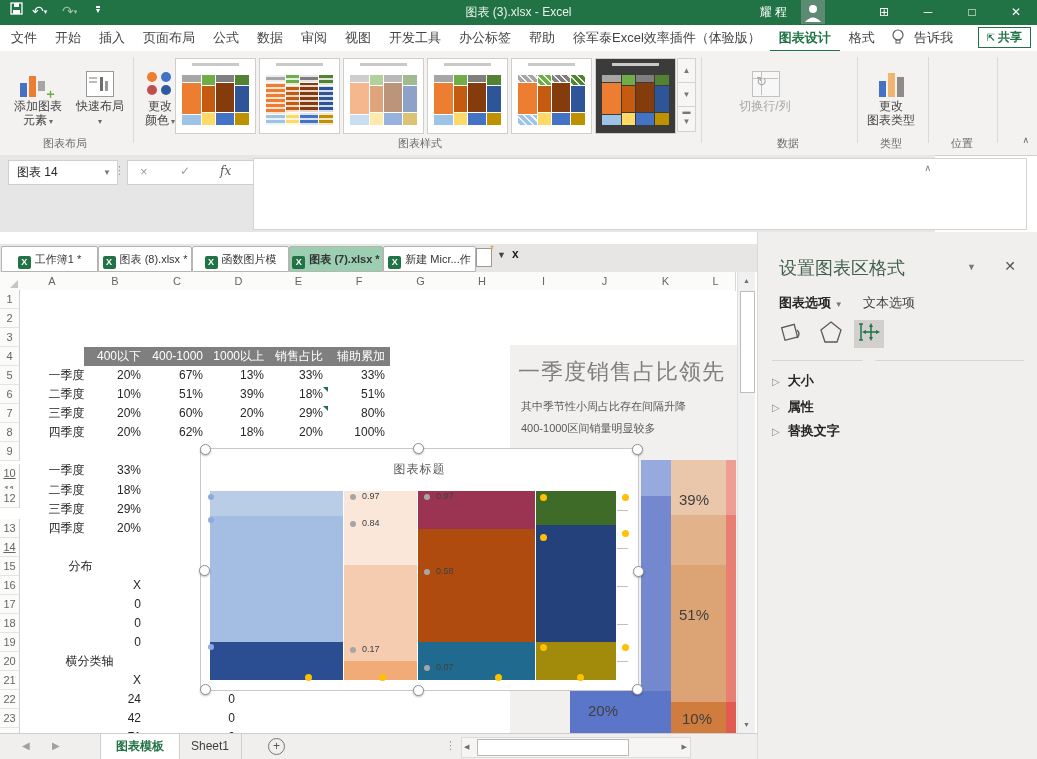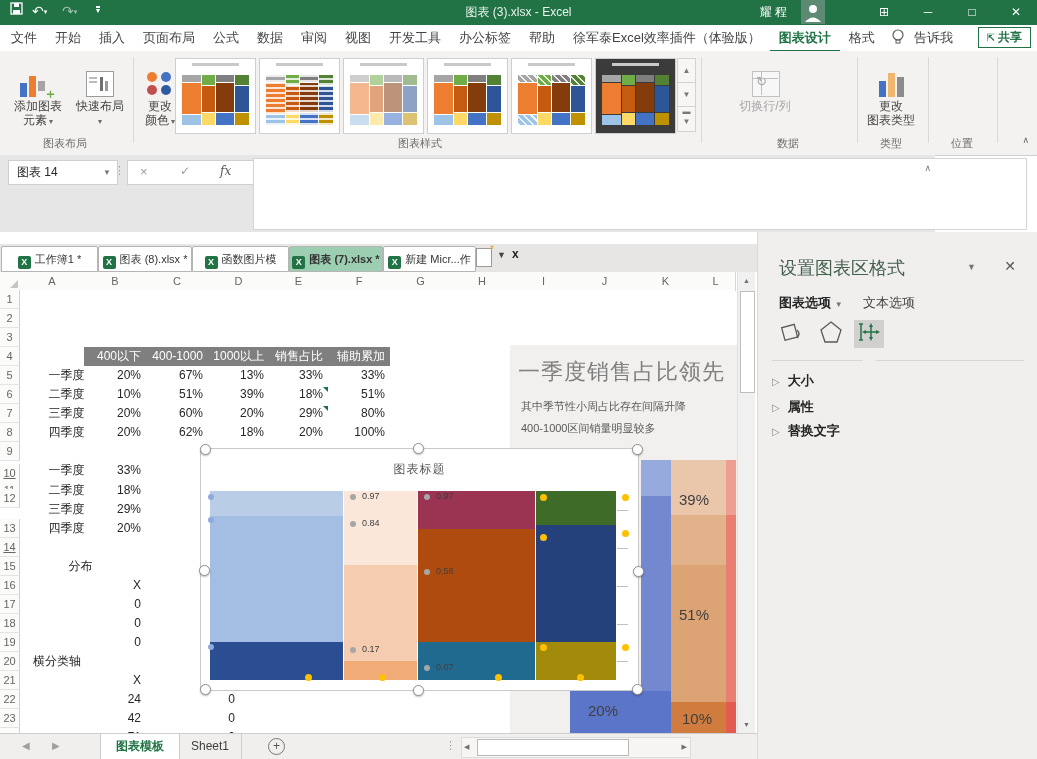--- a/index.html
+++ b/index.html
@@ -437,21 +437,21 @@
         <div class="cell" style="position: absolute; left: 64px; top: 228.6px; width: 57px; height: 19px; text-align: right;">20%</div>
         <div class="cell" style="position: absolute; left: 0px; top: 266.7px; width: 121px; height: 19px; text-align: center;">分布</div>
         <div class="cell" style="position: absolute; left: 64px; top: 285.75px; width: 57px; height: 19px; text-align: right;">X</div>
         <div class="cell" style="position: absolute; left: 126px; top: 285.75px; width: 89px; height: 19px; text-align: right;">Y</div>
         <div class="cell" style="position: absolute; left: 64px; top: 304.8px; width: 57px; height: 19px; text-align: right;">0</div>
         <div class="cell" style="position: absolute; left: 126px; top: 304.8px; width: 89px; height: 19px; text-align: right;">0.17</div>
         <div class="cell" style="position: absolute; left: 64px; top: 323.85px; width: 57px; height: 19px; text-align: right;">0</div>
         <div class="cell" style="position: absolute; left: 126px; top: 323.85px; width: 89px; height: 19px; text-align: right;">0.84</div>
         <div class="cell" style="position: absolute; left: 64px; top: 342.9px; width: 57px; height: 19px; text-align: right;">0</div>
         <div class="cell" style="position: absolute; left: 126px; top: 342.9px; width: 89px; height: 19px; text-align: right;">0.97</div>
-        <div class="cell" style="position: absolute; left: 13px; top: 361.95px; width: 113px; height: 19px; text-align: left;">横分类轴</div>
+        <div class="cell" style="position: absolute; left: 13px; top: 361.95px; width: 113px; height: 19px; text-align: center;">横分类轴</div>
         <div class="cell" style="position: absolute; left: 64px; top: 381px; width: 57px; height: 19px; text-align: right;">X</div>
         <div class="cell" style="position: absolute; left: 126px; top: 381px; width: 89px; height: 19px; text-align: right;">Y</div>
         <div class="cell" style="position: absolute; left: 64px; top: 400.05px; width: 57px; height: 19px; text-align: right;">24</div>
         <div class="cell" style="position: absolute; left: 126px; top: 400.05px; width: 89px; height: 19px; text-align: right;">0</div>
         <div class="cell" style="position: absolute; left: 64px; top: 419.1px; width: 57px; height: 19px; text-align: right;">42</div>
         <div class="cell" style="position: absolute; left: 126px; top: 419.1px; width: 89px; height: 19px; text-align: right;">0</div>
         <div class="cell" style="position: absolute; left: 64px; top: 438.15px; width: 57px; height: 19px; text-align: right;">71</div>
         <div class="cell" style="position: absolute; left: 126px; top: 438.15px; width: 89px; height: 19px; text-align: right;">0</div>
       </div>
   </div>

